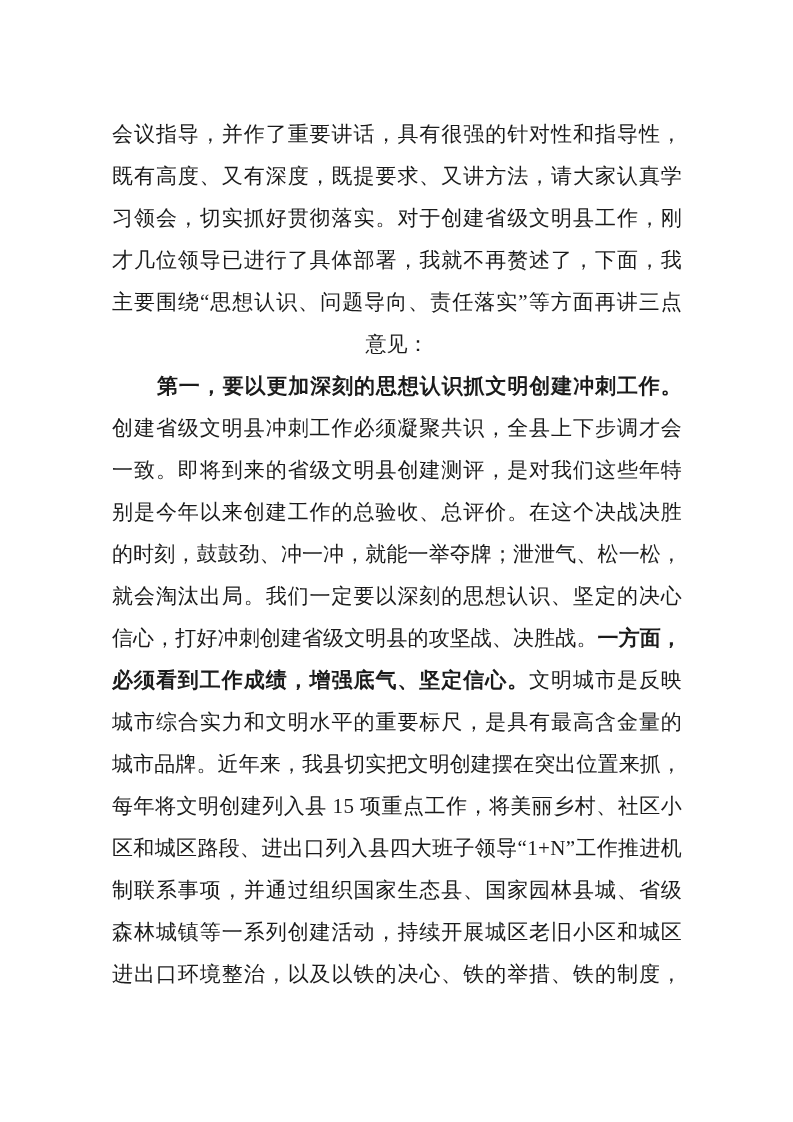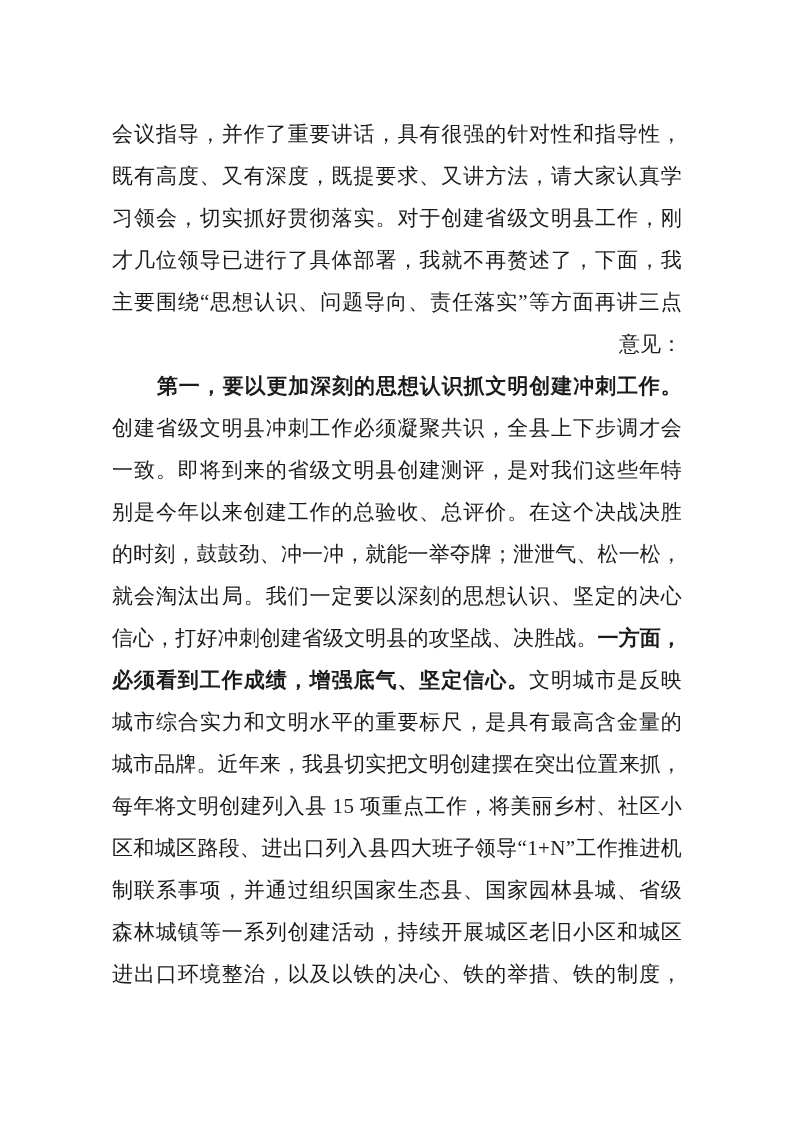--- a/index.html
+++ b/index.html
@@ -25,21 +25,21 @@
     display: flex;
     align-items: center;
     justify-content: space-between;
     font-size: 21px;
     color: #1b1b1b;
     overflow: hidden;
   }
   .line.no-justify {
     display: block;
     line-height: 42px;
-    text-align: right;
+    text-align: center;
   }
   .ch { white-space: pre; }
   .normal {
     font-family: "Liberation Serif", "DejaVu Serif", serif;
     font-weight: 400;
   }
   .bold {
     font-family: "Liberation Serif", "DejaVu Serif", serif;
     font-weight: 700;
   }

